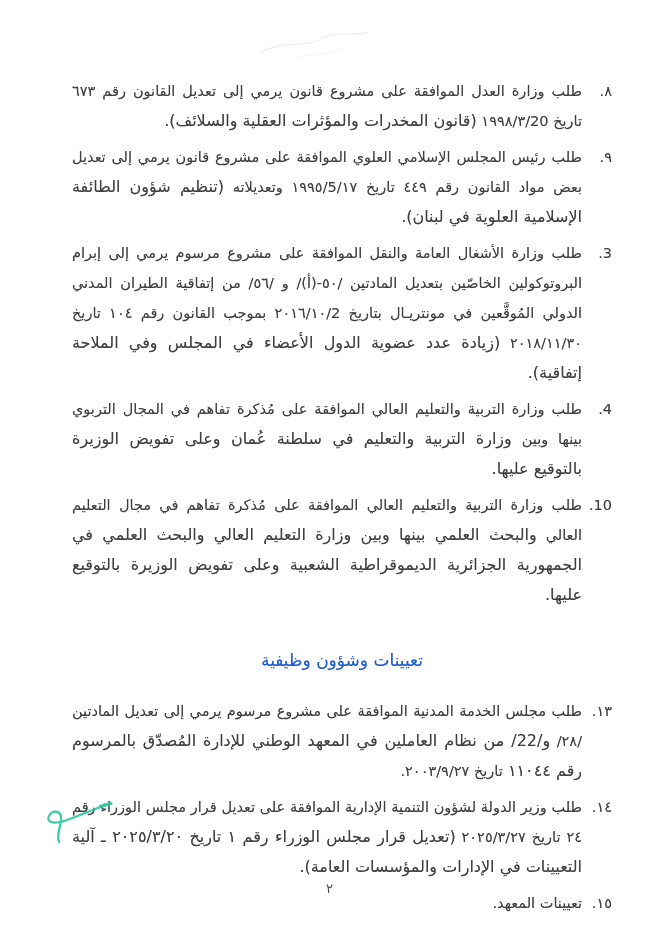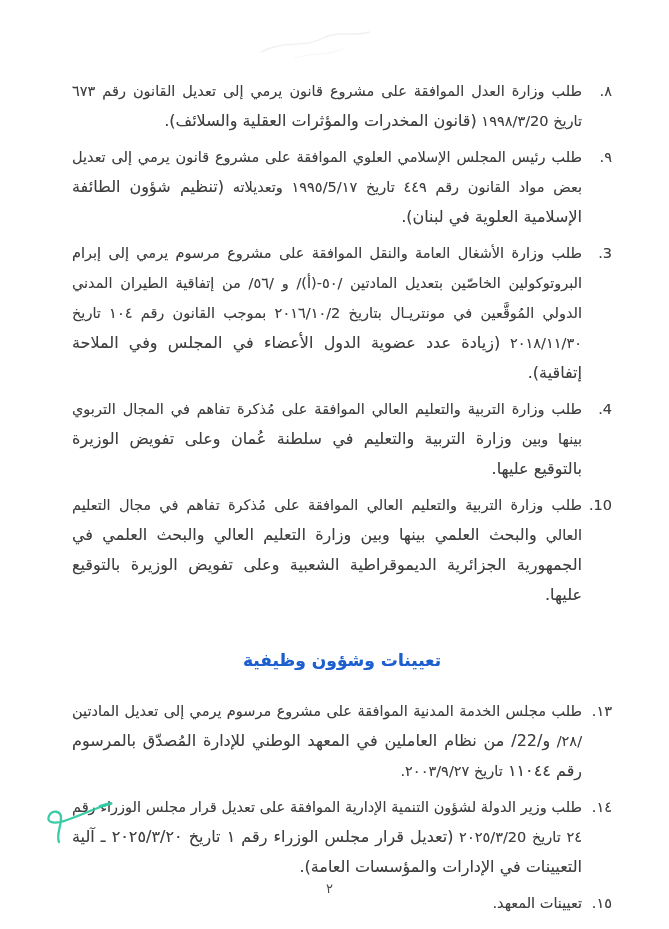--- a/index.html
+++ b/index.html
@@ -38,21 +38,21 @@
     right: 0;
     top: 0;
     white-space: nowrap;
   }
   .seg.small { font-size: 16px; }
   .section-heading {
     margin: 40px 0 26px 0;
     text-align: center;
     color: #1e5fd0;
     font-size: 17px;
-    font-weight: bold;
+    font-weight: normal;
     letter-spacing: 0.2px;
     text-shadow: 0 0 0.5px rgba(30,95,208,0.5);
   }
   .page-number {
     position: absolute;
     top: 881px;
     left: 0;
     right: 10px;
     text-align: center;
     font-size: 13px;
@@ -110,21 +110,21 @@
 
     <h2 class="section-heading">تعيينات وشؤون وظيفية</h2>
 
     <div class="list">
 
       <div class="item">
         <span class="num">١٣.</span><span class="seg">طلب مجلس الخدمة المدنية الموافقة على مشروع مرسوم يرمي إلى تعديل المادتين /٢٨/ </span><span class="seg small">و/22/ من نظام العاملين في المعهد الوطني للإدارة المُصدّق بالمرسوم رقم ١١٠٤٤ </span><span class="seg">تاريخ ٢٠٠٣/٩/٢٧.</span>
       </div>
 
       <div class="item">
-        <span class="num">١٤.</span><span class="seg">طلب وزير الدولة لشؤون التنمية الإدارية الموافقة على تعديل قرار مجلس الوزراء رقم ٢٤ تاريخ ٢٠٢٥/٣/20 </span><span class="seg small">(تعديل قرار مجلس الوزراء رقم ١ تاريخ ٢٠٢٥/٣/٢٠ ـ آلية التعيينات في الإدارات والمؤسسات العامة).</span>
+        <span class="num">١٤.</span><span class="seg">طلب وزير الدولة لشؤون التنمية الإدارية الموافقة على تعديل قرار مجلس الوزراء رقم ٢٤ تاريخ ٢٠٢٥/٣/٢٧ </span><span class="seg small">(تعديل قرار مجلس الوزراء رقم ١ تاريخ ٢٠٢٥/٣/٢٠ ـ آلية التعيينات في الإدارات والمؤسسات العامة).</span>
       </div>
 
       <div class="item">
         <span class="num">١٥.</span><span class="seg">تعيينات المعهد.</span>
       </div>
 
     </div>
 
   </div>
 

